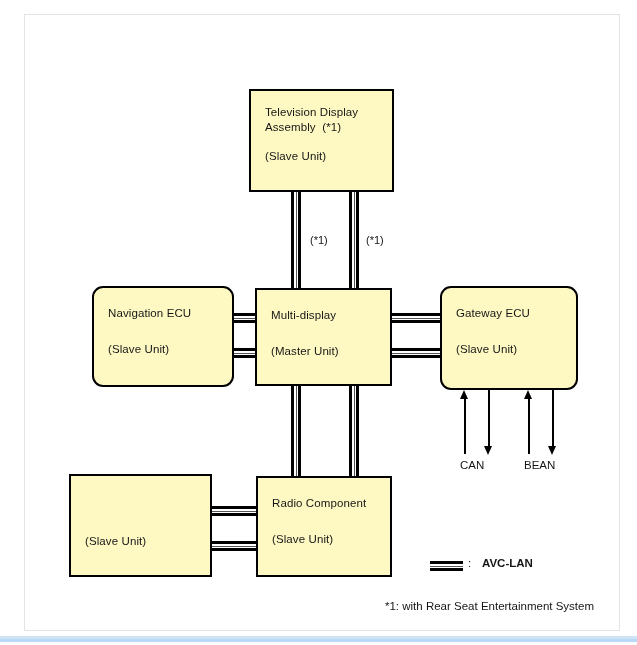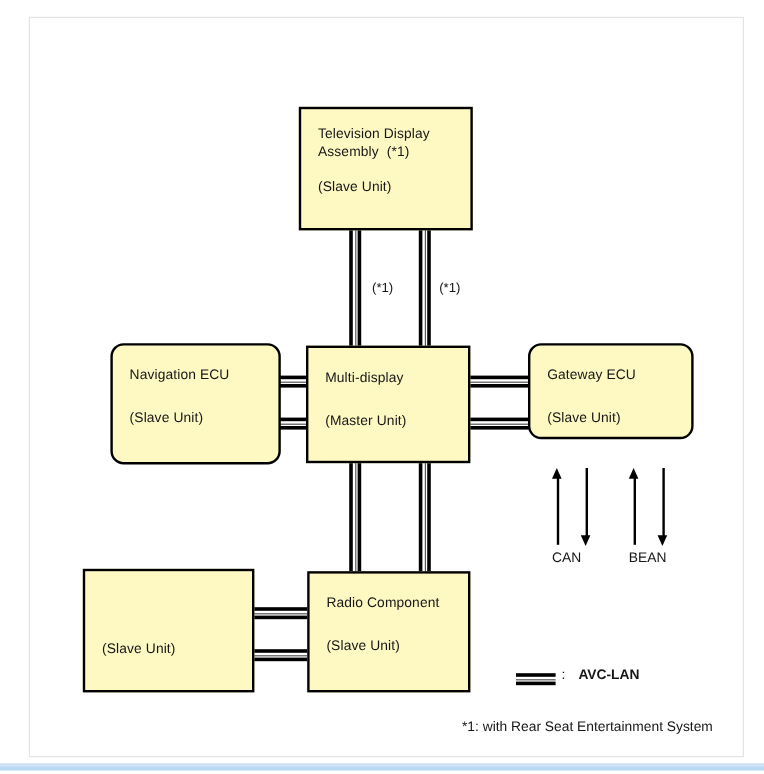--- a/index.html
+++ b/index.html
@@ -269,21 +269,21 @@
   <div class="node rounded" style="left:68px; top:286px; width:142px; height:101px;margin-left:24px;">
     <div class="ntext line1">Navigation ECU</div>
     <div class="ntext line2">(Slave Unit)</div>
   </div>
 
   <div class="node" style="left:255px; top:288px; width:137px; height:98px;">
     <div class="ntext line1">Multi-display</div>
     <div class="ntext line2">(Master Unit)</div>
   </div>
 
-  <div class="node rounded" style="left:440px; top:286px; width:138px; height:80px;">
+  <div class="node rounded" style="left:440px; top:286px; width:138px; height:104px;">
     <div class="ntext line1">Gateway ECU</div>
     <div class="ntext line2">(Slave Unit)</div>
   </div>
 
   <div class="node" style="left:69px; top:474px; width:143px; height:103px;">
     <div class="ntext line2 two-line">(Slave Unit)</div>
   </div>
 
   <div class="node" style="left:256px; top:476px; width:136px; height:101px;">
     <div class="ntext line1">Radio Component</div>

